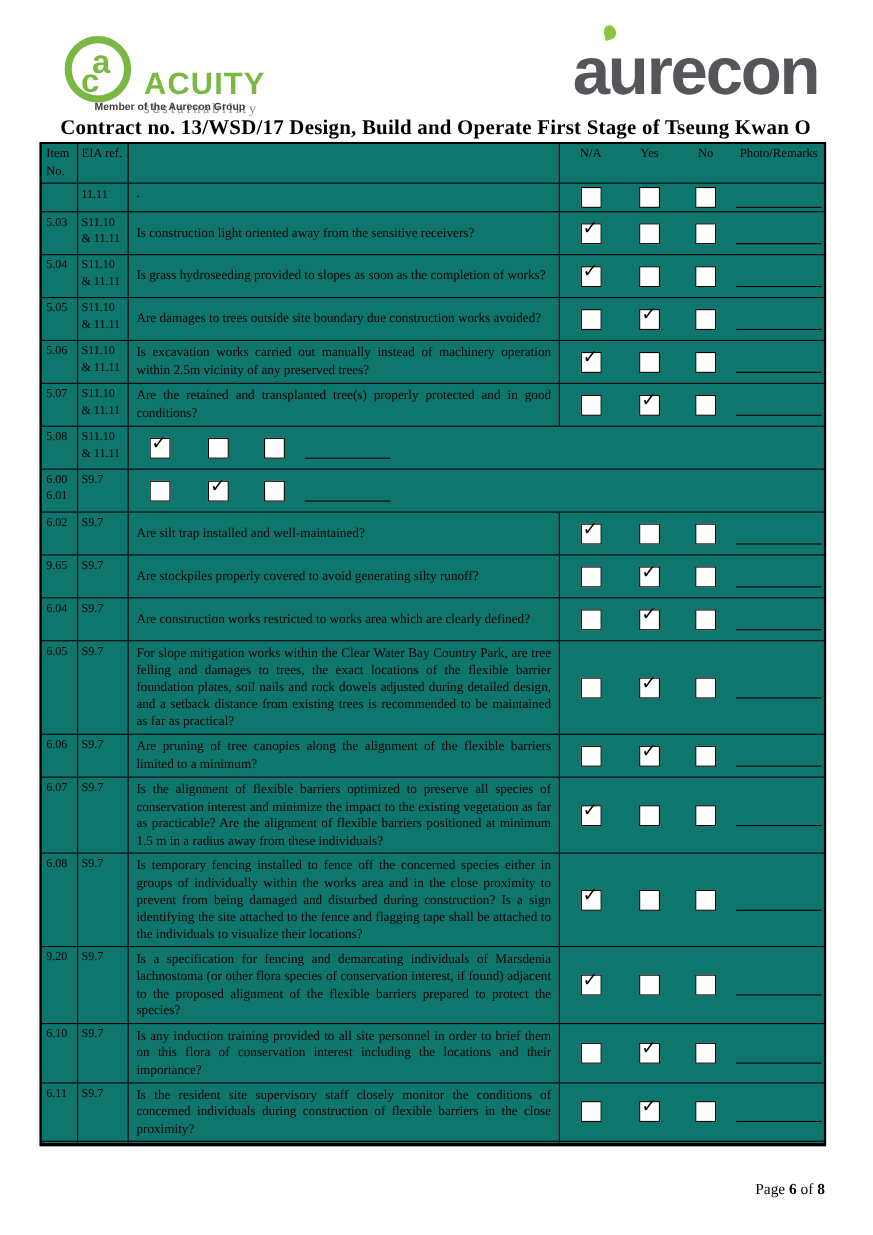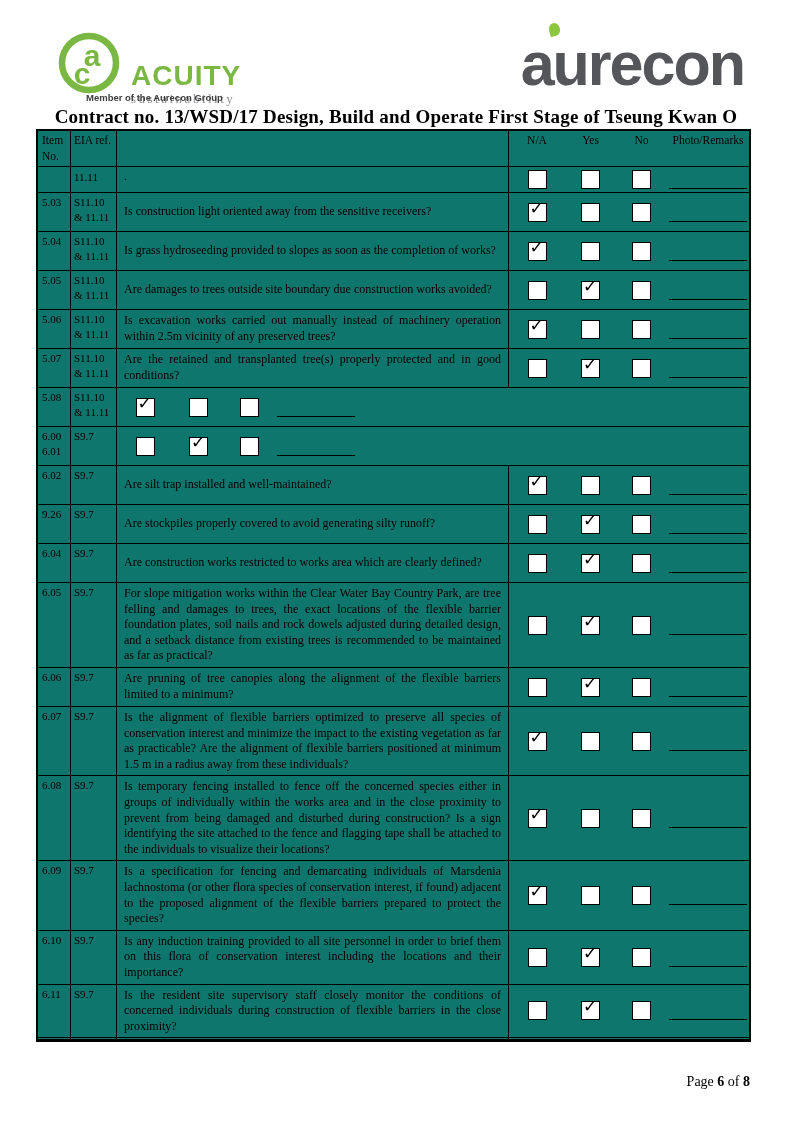--- a/index.html
+++ b/index.html
@@ -318,21 +318,21 @@
             </div>
         <div class="slot">
               <span class="box"></span>
             </div>
         <div class="remark-slot">
               <span class="remark-line"></span>
             </div>
       </div>
     </div>
         <div class="t-row">
-      <div class="c-item">9.26</div>
+      <div class="c-item">9.65</div>
       <div class="c-eia">S9.7</div>
       <div class="c-q">
         <div class="q-text">Are stockpiles properly covered to avoid generating silty runoff?</div>
       </div>
       <div class="c-checks">
         <div class="slot first">
               <span class="box"></span>
             </div>
         <div class="slot">
               <span class="box">
@@ -456,21 +456,21 @@
             </div>
         <div class="slot">
               <span class="box"></span>
             </div>
         <div class="remark-slot">
               <span class="remark-line"></span>
             </div>
       </div>
     </div>
         <div class="t-row">
-      <div class="c-item">6.09</div>
+      <div class="c-item">9.20</div>
       <div class="c-eia">S9.7</div>
       <div class="c-q">
         <div class="q-text">Is a specification for fencing and demarcating individuals of Marsdenia lachnostoma (or other flora species of conservation interest, if found) adjacent to the proposed alignment of the flexible barriers prepared to protect the species?</div>
       </div>
       <div class="c-checks">
         <div class="slot first">
               <span class="box">
                 <span class="mark">✓</span>
               </span>
             </div>

